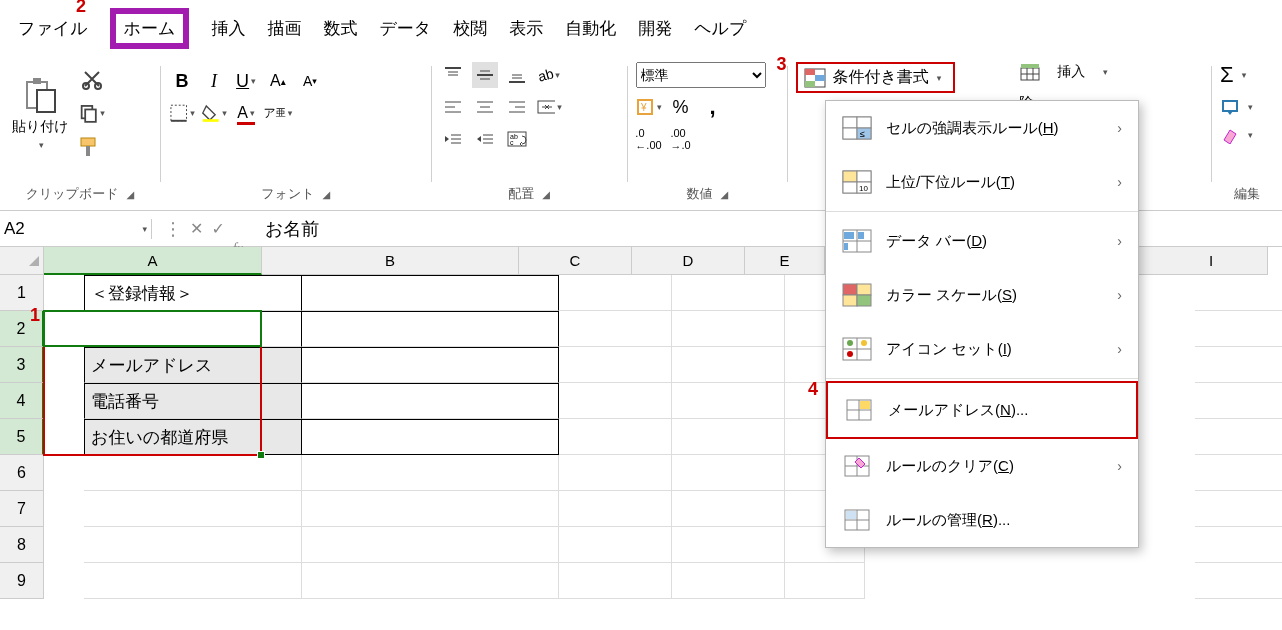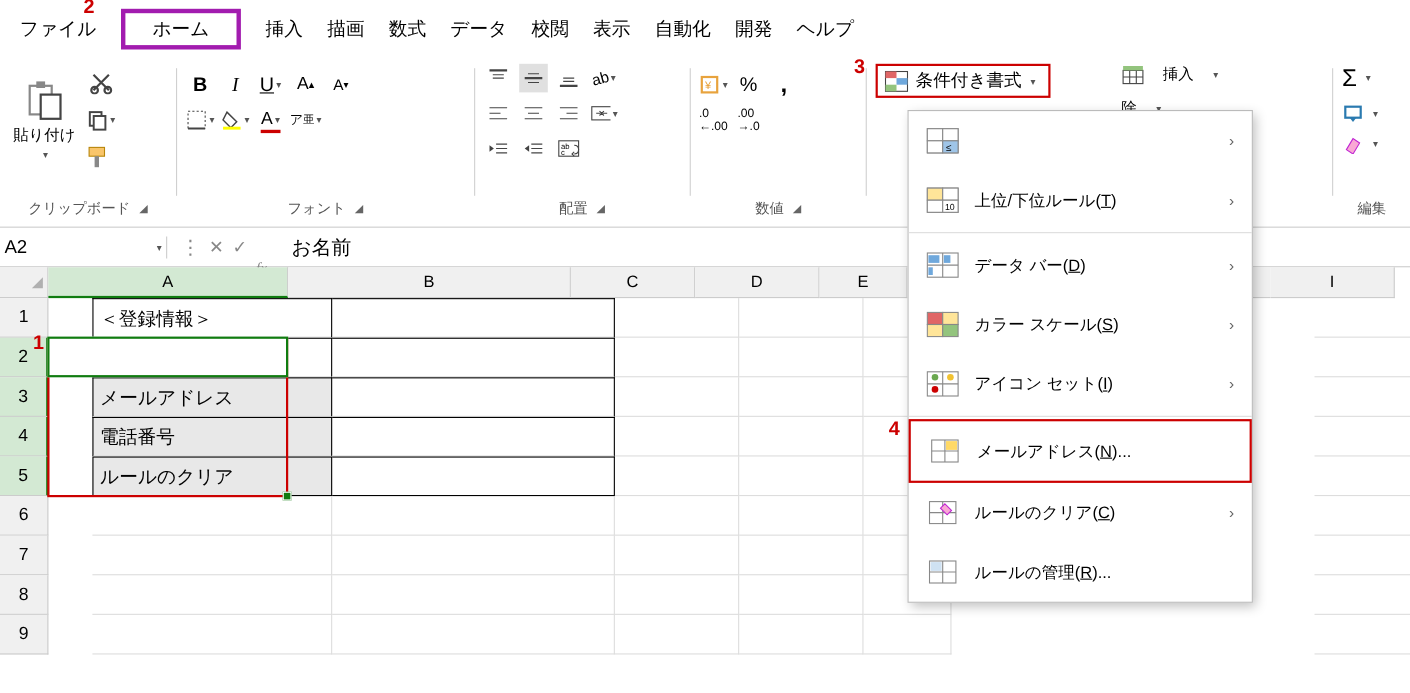--- a/index.html
+++ b/index.html
@@ -1,21 +1,21 @@
 <!DOCTYPE html>
 <html><head>
   <meta charset="utf-8">
   <style>
     * { margin: 0; padding: 0; box-sizing: border-box; }
     body { font-family: "Yu Gothic UI", "Meiryo", sans-serif; font-size: 14px; background: #fff; width: 1282px; height: 630px; overflow: hidden; }
 
     
     .menubar { display: flex; align-items: center; padding: 8px 18px 6px; gap: 22px; font-size: 17px; }
     .menubar-item { white-space: nowrap; cursor: pointer; position: relative; }
-    .menubar-item.active { border: 4px solid #a21caf; padding: 3px 25px; }
+    .menubar-item.active { border: 6px solid #a21caf; padding: 3px 8px; }
 
     .badge-num { position: absolute; color: #c00; font-weight: bold; font-size: 18px; }
 
     
     .ribbon { display: flex; border-bottom: 1px solid #ccc; height: 156px; padding: 3px 0 0; }
     .ribbon-group { display: flex; flex-direction: column; padding: 4px 8px; }
     .ribbon-group-label { font-size: 13px; color: #555; text-align: center; margin-top: auto; padding: 3px 0; display: flex; justify-content: center; align-items: center; gap: 8px; }
     .rg-launcher { font-size: 10px; color: #666; cursor: pointer; }
     .ribbon-sep { width: 1px; background: #d0d0d0; margin: 8px 0 28px; }
     .toolcol { display: flex; flex-direction: column; justify-content: space-around; align-items: center; height: 102px; }
@@ -263,20 +263,23 @@
         </div>
     </div>
     <div class="ribbon-group-label">
         <span>配置</span>
         <span class="rg-launcher">◢</span>
       </div>
   </div>
   <div class="ribbon-sep"></div>
 
   <div class="ribbon-group" style="width:160px;">
+    <div class="toolrow">
+        <select class="numfmt"><option>標準</option></select>
+      </div>
     <div class="toolrow" style="margin-top:6px;">
       <div class="icon-btn">
           <svg width="22" height="18">
             <rect x="2" y="2" width="14" height="14" fill="none" stroke="#e8a33d" stroke-width="2"></rect>
             <text x="5" y="13" font-size="10" fill="#e8a33d">¥</text>
           </svg>
           <span class="dd-caret">▾</span>
         </div>
       <div class="icon-btn" style="font-size:18px;">%</div>
       <div class="icon-btn" style="font-size:22px;font-weight:bold;">,</div>
@@ -356,20 +359,21 @@
     <span class="icn">
         <svg width="30" height="24">
           <rect x="1" y="1" width="28" height="22" fill="none" stroke="#888"></rect>
           <rect x="1" y="1" width="14" height="11" fill="#fff" stroke="#888"></rect>
           <rect x="15" y="1" width="14" height="11" fill="#fff" stroke="#888"></rect>
           <rect x="1" y="12" width="14" height="11" fill="#fff" stroke="#888"></rect>
           <rect x="15" y="12" width="14" height="11" fill="#9fc5e8" stroke="#888"></rect>
           <text x="18" y="21" font-size="9">≤</text>
         </svg>
       </span>
+    <span><span>セルの強調表示ルール(</span><u>H</u><span>)</span></span>
     <span class="chev">›</span>
   </div>
   <div class="dd-item">
     <span class="icn">
         <svg width="30" height="24">
           <rect x="1" y="1" width="28" height="22" fill="none" stroke="#888"></rect>
           <rect x="1" y="1" width="14" height="11" fill="#ffe599" stroke="#888"></rect>
           <rect x="15" y="1" width="14" height="11" fill="#fff" stroke="#888"></rect>
           <rect x="1" y="12" width="14" height="11" fill="#fff" stroke="#888"></rect>
           <rect x="15" y="12" width="14" height="11" fill="#fff" stroke="#888"></rect>
@@ -534,21 +538,21 @@
         <div class="cell colw-A b-l b-t b-r" style="background:#e8e8e8;">電話番号</div>
         <div class="cell colw-B b-t b-r"></div>
         <div class="cell colw"></div>
         <div class="cell colw"></div>
         <div class="cell" style="width:80px;"></div>
         <div class="cell" style="width:330px;border:none;"></div>
         <div class="cell colw"></div>
       </div>
 
       <div class="cellrow">
-        <div class="cell colw-A b-l b-t b-r b-b" style="background:#e8e8e8;">ルールのクリア</div>
+        <div class="cell colw-A b-l b-t b-r b-b" style="background:#e8e8e8;">お住いの都道府県</div>
         <div class="cell colw-B b-t b-r b-b"></div>
         <div class="cell colw"></div>
         <div class="cell colw"></div>
         <div class="cell" style="width:80px;"></div>
         <div class="cell" style="width:330px;border:none;"></div>
         <div class="cell colw"></div>
       </div>
 
       <div class="cellrow">
           <div class="cell colw-A"></div>

